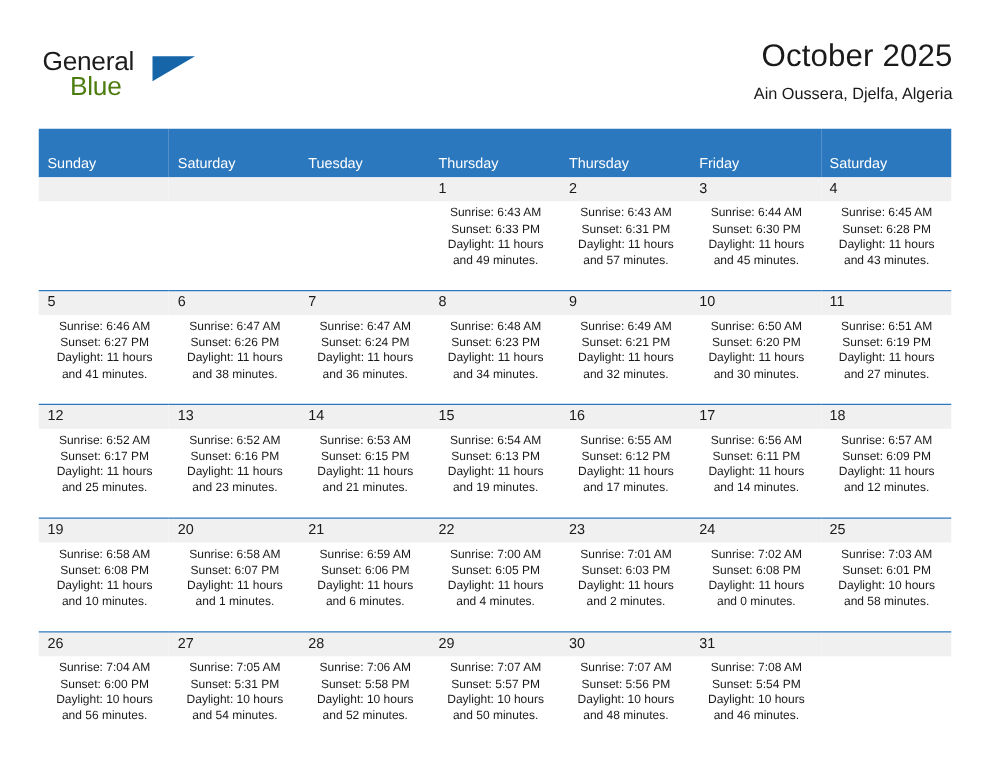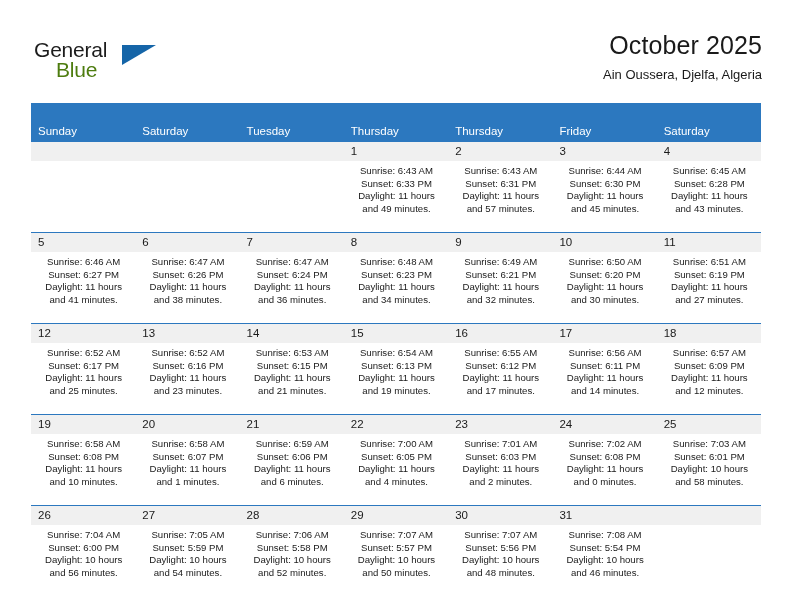--- a/index.html
+++ b/index.html
@@ -442,21 +442,21 @@
             <div>Sunrise: 7:04 AM</div>
             <div>Sunset: 6:00 PM</div>
             <div>Daylight: 10 hours</div>
             <div>and 56 minutes.</div>
           </div>
         </td>
         <td class="daycell">
           <div class="datebar">27</div>
           <div class="info">
             <div>Sunrise: 7:05 AM</div>
-            <div>Sunset: 5:59 PM</div>
+            <div>Sunset: 5:31 PM</div>
             <div>Daylight: 10 hours</div>
             <div>and 54 minutes.</div>
           </div>
         </td>
         <td class="daycell">
           <div class="datebar">28</div>
           <div class="info">
             <div>Sunrise: 7:06 AM</div>
             <div>Sunset: 5:58 PM</div>
             <div>Daylight: 10 hours</div>

